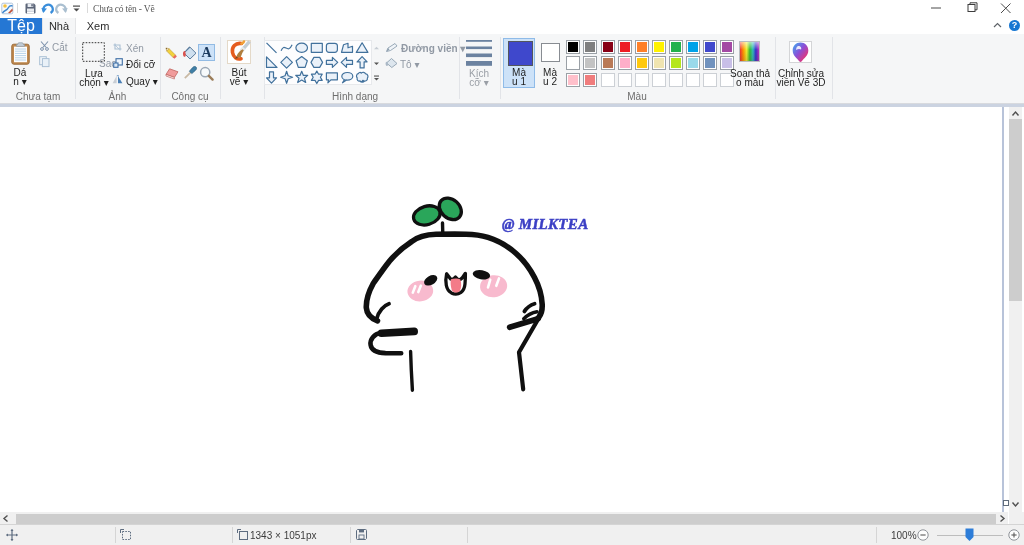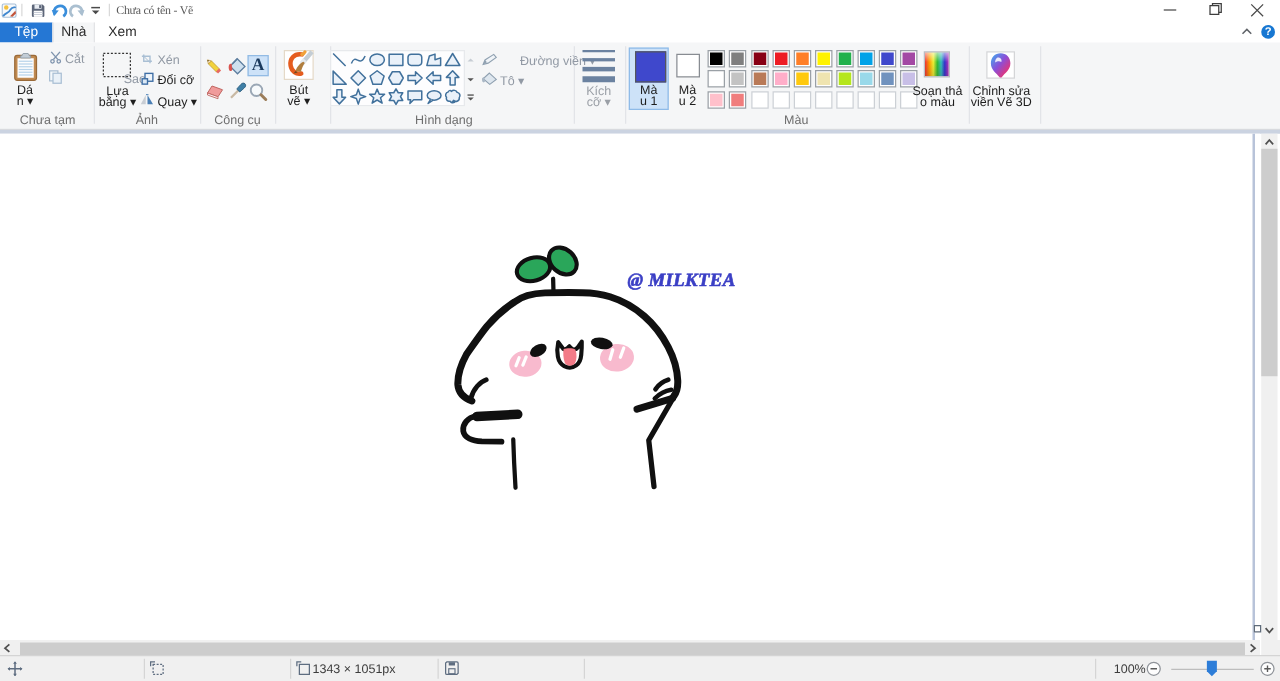--- a/index.html
+++ b/index.html
@@ -52,21 +52,21 @@
 <div class="lbl" style="left:93px;top:4px;font-size:9.5px;letter-spacing:-0.2px;color:#5a5a5a;font-family:Liberation Serif, serif;">Chưa có tên - Vẽ</div>
 
 <svg class="abs" style="left:930px;top:2px;" width="90" height="13" viewBox="0 0 90 13">
   <line x1="1" y1="6" x2="11" y2="6" stroke="#4a4a4a" stroke-width="1"></line>
   <rect x="38" y="2.5" width="7" height="7" fill="none" stroke="#3d3d3d" stroke-width="1"></rect>
   <path d="M40 2.5 L40 0.8 L47 0.8 L47 7.8 L45 7.8" fill="none" stroke="#3d3d3d" stroke-width="1"></path>
   <path d="M71 1.5 L80.5 11 M80.5 1.5 L71 11" stroke="#4a4a4a" stroke-width="1"></path>
 </svg>
 
 <div class="abs" style="left:0;top:18px;width:1024px;height:16px;background:#ffffff;"></div>
-<div class="abs" style="left:0;top:18px;width:42px;height:16px;background:#2577d4;color:#fff;font-size:11px;text-align:center;line-height:16px;">Tệp</div>
+<div class="abs" style="left:0;top:18px;width:42px;height:16px;background:#2577d4;color:#fff;font-size:16px;text-align:center;line-height:16px;">Tệp</div>
 <div class="abs" style="left:42px;top:18px;width:34px;height:16px;background:#f5f6f7;border-left:1px solid #e3e4e6;border-right:1px solid #e3e4e6;color:#2b2b2b;font-size:11px;text-align:center;line-height:16px;box-sizing:border-box;">Nhà</div>
 <div class="abs" style="left:77px;top:18px;width:42px;height:16px;color:#2b2b2b;font-size:11px;text-align:center;line-height:16px;">Xem</div>
 
 <svg class="abs" style="left:993px;top:22px;" width="9" height="6" viewBox="0 0 9 6">
   <path d="M1 5 L4.5 1.5 L8 5" fill="none" stroke="#5f6368" stroke-width="1.2"></path>
 </svg>
 <div class="abs" style="left:1009px;top:20px;width:11px;height:11px;border-radius:50%;background:#1777d2;color:#fff;font-size:9px;font-weight:bold;text-align:center;line-height:11px;">?</div>
 
 <div class="abs" style="left:0;top:34px;width:1024px;height:69px;background:#f5f6f7;"></div>
 <div class="abs" style="left:0;top:103px;width:1024px;height:1px;background:#d8dade;"></div>
@@ -108,21 +108,21 @@
   <rect x="0.7" y="0.7" width="6.6" height="8" fill="#f4f8fb" stroke="#a9bfd4" stroke-width="1"></rect>
   <rect x="3.4" y="2.6" width="6.6" height="8" fill="#e9f1f8" stroke="#a9bfd4" stroke-width="1"></rect>
 </svg>
 <div class="lbl" style="left:52px;top:58px;color:#9199a4;margin-left:47px;">Sao</div>
 <div class="glbl" style="left:8px;top:91px;width:60px;">Chưa tạm</div>
 
 <svg class="abs" style="left:82px;top:42px;" width="23" height="20" viewBox="0 0 23 20">
   <rect x="0.7" y="0.7" width="21.6" height="18.6" fill="none" stroke="#333" stroke-width="1" stroke-dasharray="1.6 1.4"></rect>
 </svg>
 <div class="btxt" style="left:75px;top:68.5px;width:38px;">Lựa
-bằng ▾</div>
+chọn ▾</div>
 
 <svg class="abs" style="left:113px;top:43px;" width="9" height="8" viewBox="0 0 9 8">
   <path d="M0.5 2 L7 2 L7 7.5 M2 0.5 L2 6 L8.5 6" stroke="#a9bfd4" stroke-width="1.1" fill="none"></path>
   <path d="M2 2 L6 6" stroke="#a9bfd4" stroke-width="0.8"></path>
 </svg>
 <div class="lbl" style="left:126px;top:43px;color:#9199a4;">Xén</div>
 
 <svg class="abs" style="left:113px;top:58px;" width="10" height="10" viewBox="0 0 10 10">
   <rect x="3" y="0.7" width="6.3" height="6.3" fill="#eef4fa" stroke="#3e6ea5" stroke-width="1.1"></rect>
   <rect x="0.7" y="5" width="4.3" height="4.3" fill="#dce9f5" stroke="#3e6ea5" stroke-width="1.1"></rect>
@@ -255,21 +255,21 @@
   <path d="M2 5.2 L4.5 2.8 L7 5.2 Z" fill="#c7cdd4"></path>
   <path d="M2 18.5 L7 18.5 L4.5 21 Z" fill="#555"></path>
   <rect x="2" y="31.5" width="5" height="1.1" fill="#555"></rect>
   <path d="M2 34 L7 34 L4.5 36.4 Z" fill="#555"></path>
 </svg>
 
 <svg class="abs" style="left:386px;top:43px;" width="12" height="9" viewBox="0 0 12 9">
   <path d="M0.5 8.5 L2 5 L9 0.5 L11 3 L4.5 7.5 Z" fill="#f0f4f8" stroke="#8fa0b0" stroke-width="0.9"></path>
   <path d="M0.5 8.5 L2 5 L3.5 6.8 Z" fill="#8fa0b0"></path>
 </svg>
-<div class="lbl" style="left:416px;top:43px;color:#9199a4;">Đường viền ▾</div>
+<div class="lbl" style="left:401px;top:43px;color:#9199a4;font-weight:bold;">Đường viền ▾</div>
 
 <svg class="abs" style="left:385px;top:58px;" width="13" height="10" viewBox="0 0 13 10">
   <path d="M6.5 0.5 L12 5.5 L6.8 9.5 L1.5 5 Z" fill="#dde6ee" stroke="#8fa0b0" stroke-width="0.9"></path>
   <path d="M2.5 4 C0.8 3.2,0.2 5.4,0.8 7 C1.3 8.4,2.8 8,3 7 C3.2 6,2.2 5,2.5 4 Z" fill="#aab8c6"></path>
 </svg>
 <div class="lbl" style="left:400px;top:59px;color:#9199a4;text-align:center;">Tô ▾</div>
 <div class="glbl" style="left:325px;top:91px;width:60px;">Hình dạng</div>
 
 <svg class="abs" style="left:466px;top:39px;" width="26" height="27" viewBox="0 0 26 27">
   <rect x="0" y="1" width="26" height="1.8" fill="#6b82a0"></rect>

